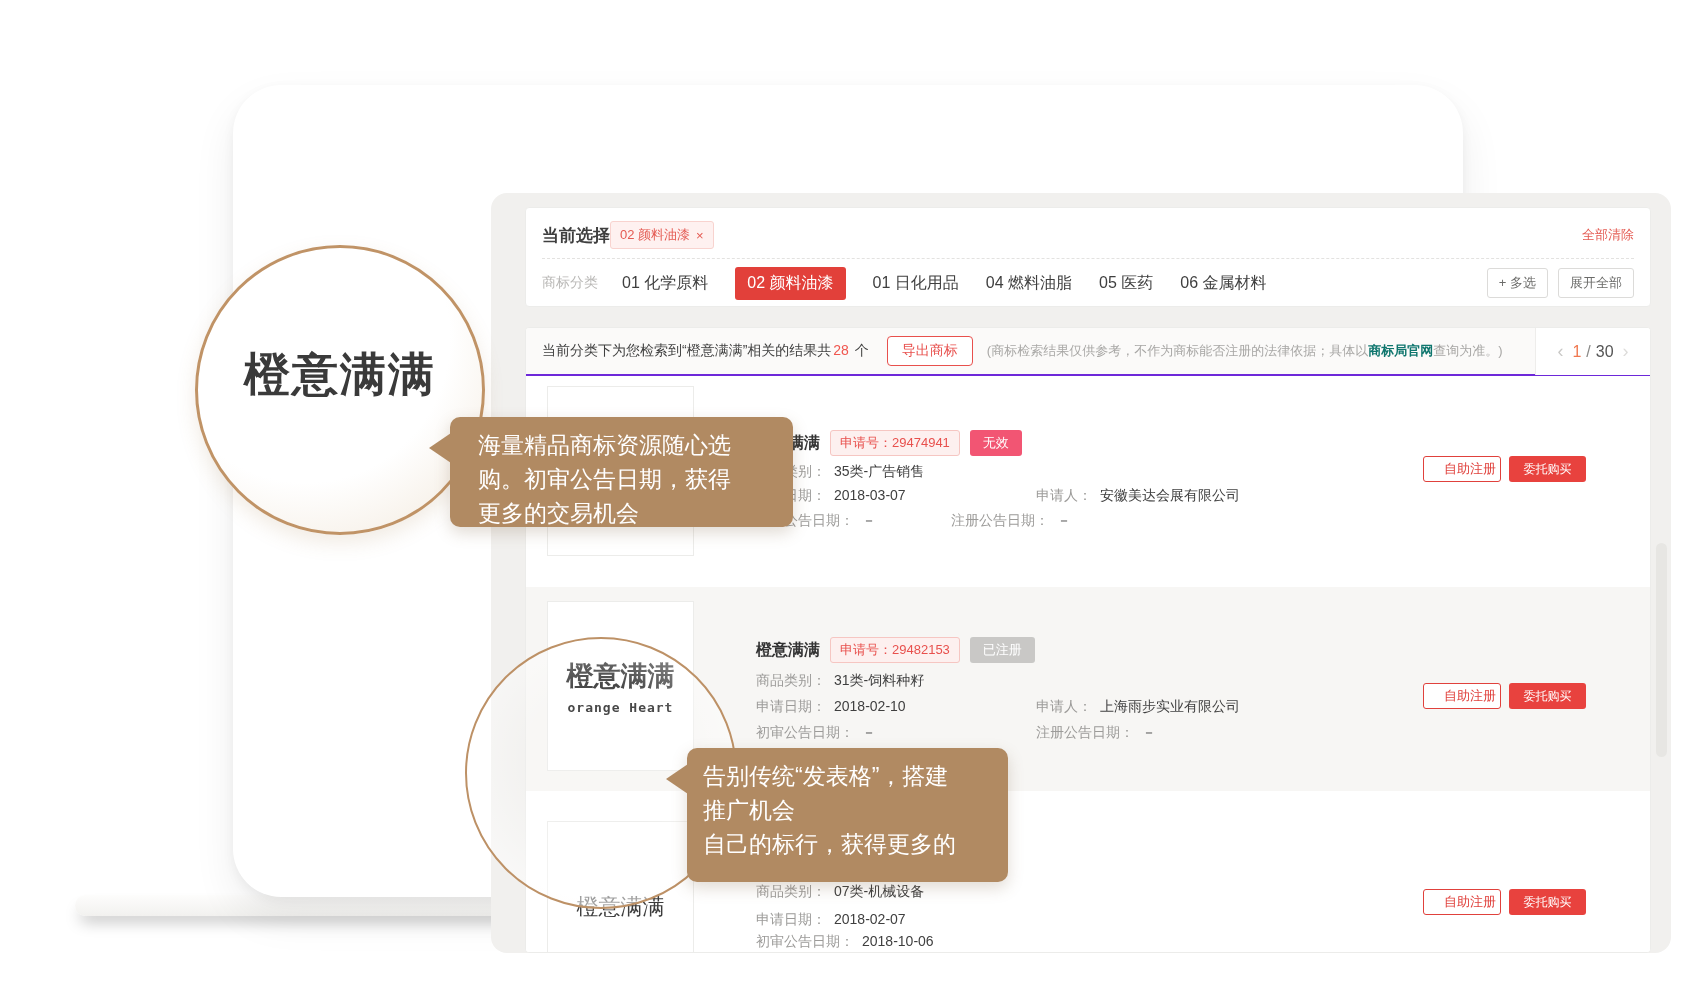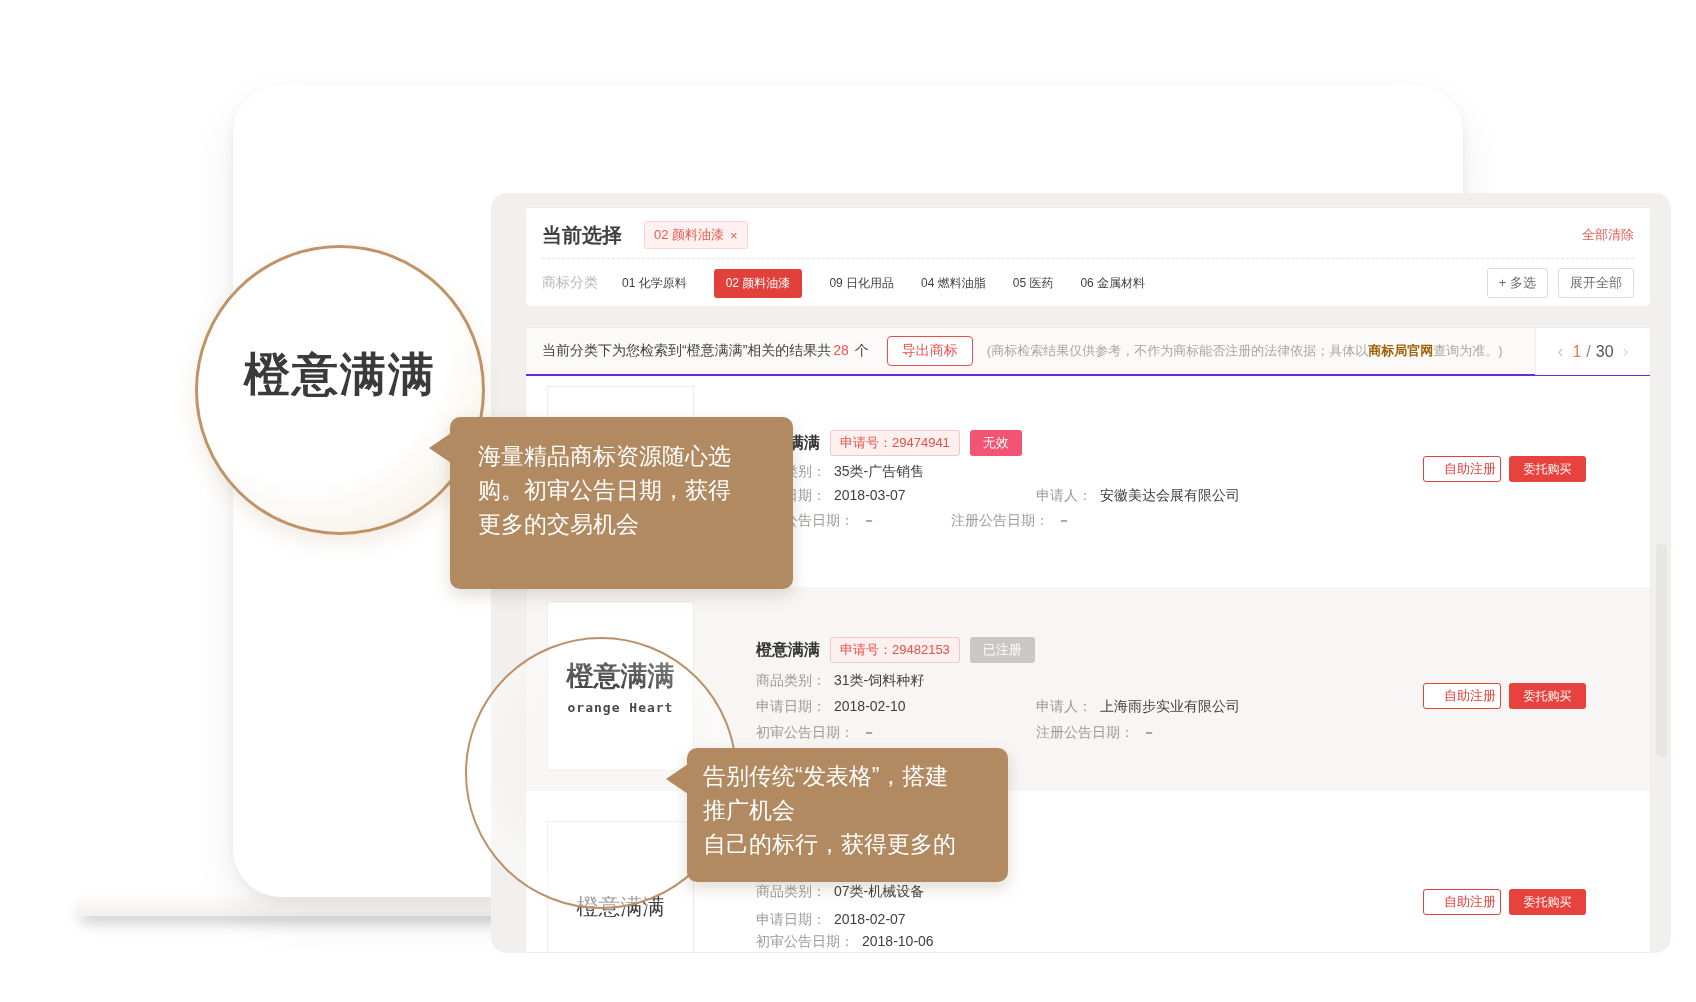--- a/index.html
+++ b/index.html
@@ -16,40 +16,40 @@
            background:#f1f0ee;overflow:hidden;}
   
   .panel{position:absolute;left:34px;width:1126px;background:#fff;border:1px solid #ececea;border-radius:4px;box-sizing:border-box;}
   .filter-panel{top:14px;height:100px;}
   .results-panel{top:134px;height:626px;overflow:hidden;}
   
   .frow{position:absolute;left:16px;right:16px;display:flex;align-items:center;}
   .frow-a{top:10px;height:34px;}
   .frow-b{top:58px;height:34px;}
   .fdash{position:absolute;left:16px;right:16px;top:50px;border-top:1px dashed #e3e2e0;}
-  .flabel{font-size:20px;color:#3f3f3f;font-weight:600;margin-right:22px;}
+  .flabel{font-size:17px;color:#3f3f3f;font-weight:600;}
   .flabel2{font-size:14px;color:#b9b8b6;margin-right:24px;}
   .chip-sel-top{display:inline-flex;align-items:center;font-size:13px;color:#e45a52;background:#fef1f0;
                 border:1px solid #f8d3cf;border-radius:3px;padding:4px 9px;cursor:pointer;}
   .chip-x{margin-left:6px;font-size:13px;}
   .spacer{flex:1;}
   .clear-all{font-size:13px;color:#e45a52;cursor:pointer;}
-  .cat{font-size:12px;color:#3f3f3f;margin-right:27px;cursor:pointer;white-space:nowrap;}
+  .cat{font-size:16px;color:#3f3f3f;margin-right:27px;cursor:pointer;white-space:nowrap;}
   .cat-sel{background:#e2403a;color:#fff;padding:6px 12px;border-radius:3px;}
   .gbtn{font-size:13px;color:#6b6b69;border:1px solid #dcdbd9;border-radius:3px;background:#fff;
         padding:5px 11px;margin-left:10px;cursor:pointer;white-space:nowrap;}
   
   .rheader{position:relative;height:48px;background:#fbfaf9;border-bottom:2px solid #6d28d9;
            display:flex;align-items:center;padding-left:16px;box-sizing:border-box;}
   .rh-text{font-size:14px;color:#3f3f3f;white-space:nowrap;}
   .rh-count{color:#f0564f;padding:0 2px;}
   .export-btn{margin-left:18px;font-size:14px;color:#e8504d;border:1px solid #e8504d;border-radius:4px;
               background:#fff;padding:5px 14px;cursor:pointer;white-space:nowrap;}
   .disclaimer{margin-left:14px;font-size:13px;color:#a8a7a5;white-space:nowrap;}
-  .disc-link{color:#a16207;font-weight:700;cursor:pointer;}
+  .disc-link{color:#0f766e;font-weight:700;cursor:pointer;}
   .pagination{position:absolute;right:0;top:0;width:114px;height:47px;background:#fff;border-left:1px solid #eeedeb;
               display:flex;align-items:center;justify-content:center;font-size:16px;}
   .pg-prev{color:#c9c8c6;margin-right:9px;cursor:pointer;font-size:18px;}
   .pg-next{color:#dddcda;margin-left:9px;cursor:pointer;font-size:18px;}
   .pg-cur{color:#f07850;margin-right:5px;}
   .pg-sep{color:#8a8a88;margin-right:5px;}
   .pg-total{color:#555;}
   
   .rrow{position:relative;}
   .rrow1{height:211px;background:#fff;}
@@ -94,21 +94,21 @@
            background:radial-gradient(circle at 38% 32%,#ffffff 55%,#f7f1e9 82%,#eee4d5 100%);
            box-shadow:0 8px 20px rgba(160,120,70,.15);
            display:flex;justify-content:center;padding-top:96px;z-index:6;}
   .circle1-text{font-size:46px;font-weight:600;color:#3a3a3a;letter-spacing:2px;white-space:nowrap;}
   .circle2{position:absolute;left:465px;top:637px;width:272px;height:272px;border-radius:50%;
            border:2px solid #bd9166;box-sizing:border-box;
            background:radial-gradient(circle at 50% 45%,rgba(255,255,255,.12) 38%,rgba(255,255,255,.5) 70%,rgba(250,246,240,.95) 100%);
            z-index:5;}
   .tip{position:absolute;background:#b18a62;border-radius:10px;color:#fff;z-index:7;
        box-shadow:0 6px 16px rgba(120,90,60,.22);}
-  .tip1{left:450px;top:417px;width:343px;height:172px;padding:22px 0 0 28px;box-sizing:border-box;}
+  .tip1{left:450px;top:417px;width:343px;height:110px;padding:11px 0 0 28px;box-sizing:border-box;}
   .tip2{left:687px;top:748px;width:321px;height:134px;padding:11px 12px 0 16px;box-sizing:border-box;}
   .tip-line{font-size:23px;line-height:34px;white-space:nowrap;}
   .tip-arrow{position:absolute;width:0;height:0;border-top:15px solid transparent;border-bottom:15px solid transparent;
              border-right:22px solid #b18a62;left:-21px;top:16px;}
 </style>
 </head>
 <body>
 
 <div class="stage">
 
@@ -125,21 +125,21 @@
             <span class="chip-x">×</span>
           </span>
           <span class="spacer"></span>
           <span class="clear-all">全部清除</span>
         </div>
         <div class="fdash"></div>
         <div class="frow frow-b">
           <span class="flabel2">商标分类</span>
           <span class="cat">01 化学原料</span>
           <span class="cat cat-sel">02 颜料油漆</span>
-          <span class="cat">09 日化用品</span>
+          <span class="cat">01 日化用品</span>
           <span class="cat">04 燃料油脂</span>
           <span class="cat">05 医药</span>
           <span class="cat">06 金属材料</span>
           <span class="spacer"></span>
           <span class="gbtn">+ 多选</span>
           <span class="gbtn">展开全部</span>
         </div>
       </div>
 
       <div class="panel results-panel">

